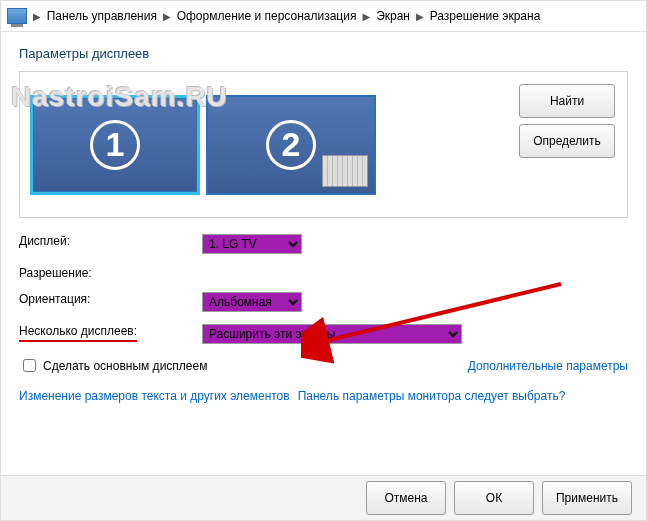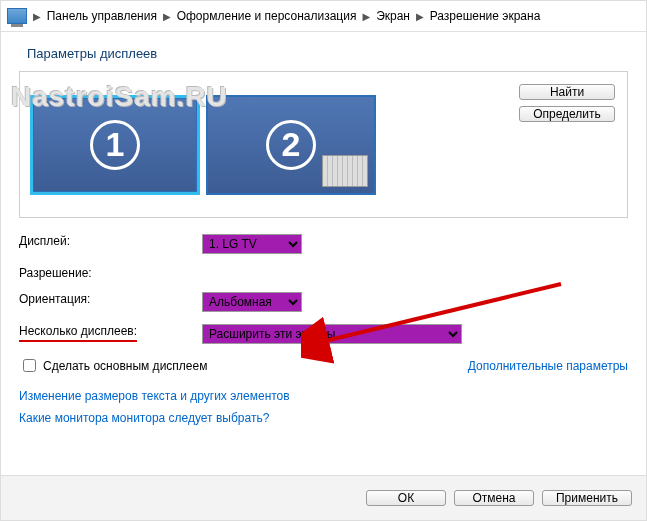--- a/index.html
+++ b/index.html
@@ -5,46 +5,46 @@
   html,body{margin:0;padding:0;font-family:"Segoe UI",Tahoma,sans-serif;font-size:12px;color:#000;background:#fff;}
   .window{width:647px;height:521px;position:relative;box-sizing:border-box;border:1px solid #ddd;background:#fff;overflow:hidden;}
   
   .addr{height:30px;border-bottom:1px solid #e0e0e0;display:flex;align-items:center;padding:0 6px;gap:6px;background:#fff;}
   .monitor-ico{width:18px;height:14px;border:1px solid #2a6fb7;background:linear-gradient(#6fa8dc,#3d85c6);position:relative;}
   .monitor-ico:after{content:"";position:absolute;left:3px;bottom:-4px;width:12px;height:3px;background:#888;}
   .chev{color:#555;font-size:10px;}
   .crumb{color:#000;}
   
   .body{padding:14px 18px 0 18px;}
-  h2.title{font-size:13px;font-weight:normal;margin:0 0 10px 8px;color:#0f3f6e;}
+  h2.title{font-size:13px;font-weight:normal;margin:0 0 10px 0;color:#0f3f6e;}
   
   .wm{position:absolute;left:10px;top:80px;font-size:28px;font-weight:bold;color:rgba(230,230,230,0.95);text-shadow:1px 1px 0 #bbb, -1px -1px 0 #bbb;letter-spacing:1px;pointer-events:none;z-index:5;}
   
   .preview{border:1px solid #cfcfcf;background:#fff;height:125px;position:relative;padding:10px;display:flex;align-items:center;gap:6px;}
   .monbox{height:100px;border:2px solid #2a6fb7;background:linear-gradient(#5077b4,#3c5c94);display:flex;align-items:center;justify-content:center;box-sizing:border-box;position:relative;}
   .mon1{width:170px;border:3px solid #33bdef;box-shadow:0 0 0 1px #2a6fb7 inset;}
   .mon2{width:170px;}
   .monnum{font-size:34px;font-weight:bold;color:#fff;border:3px solid #fff;border-radius:50%;width:44px;height:44px;display:flex;align-items:center;justify-content:center;}
   .kbd{position:absolute;right:6px;bottom:6px;width:44px;height:30px;background:repeating-linear-gradient(90deg,#ddd 0 4px,#bbb 4px 5px),#ccc;border:1px solid #999;}
   .side-btns{position:absolute;right:12px;top:12px;display:flex;flex-direction:column;gap:6px;}
-  button.w7{background:linear-gradient(#fdfdfd,#e8e8e8);border:1px solid #9b9b9b;border-radius:3px;padding:0 0;font-family:inherit;font-size:12px;min-width:96px;cursor:pointer;}
+  button.w7{background:linear-gradient(#fdfdfd,#e8e8e8);border:1px solid #9b9b9b;border-radius:3px;padding:9px 0;font-family:inherit;font-size:12px;min-width:96px;cursor:pointer;}
   
   .rows{margin-top:16px;}
   .row{display:flex;align-items:flex-start;margin-bottom:12px;}
   .row label{width:135px;}
   select.w7s{font-family:inherit;font-size:12px;border:1px solid #9b9b9b;background:#a21caf;padding:1px 2px;margin-left:48px;}
   .underline-red{border-bottom:2px solid #d40000;padding-bottom:2px;}
   
   svg.arrow{position:absolute;left:300px;top:275px;z-index:6;pointer-events:none;}
   
   .chkrow{display:flex;align-items:center;justify-content:space-between;margin-top:10px;}
   .chkrow .l{display:flex;align-items:center;gap:4px;}
   input[type=checkbox]{width:13px;height:13px;}
   a.lnk{color:#0066cc;text-decoration:none;cursor:pointer;}
-  .links{margin-top:14px;display:flex;flex-direction:column;gap:8px;}
+  .links{margin-top:14px;display:flex;flex-direction:row;gap:8px;}
   
   .bbar{position:absolute;left:0;right:0;bottom:0;height:44px;border-top:1px solid #ddd;background:#f3f3f3;display:flex;align-items:center;justify-content:flex-end;gap:8px;padding:0 14px;}
 </style>
 </head>
 <body>
 
 <div class="window">
 
   <div class="addr">
     <span class="monitor-ico"></span>
@@ -104,32 +104,32 @@
     <div class="chkrow">
       <div class="l">
         <input type="checkbox" style="">
         <span>Сделать основным дисплеем</span>
       </div>
       <a class="lnk">Дополнительные параметры</a>
     </div>
 
     <div class="links">
       <a class="lnk">Изменение размеров текста и других элементов</a>
-      <a class="lnk">Какие монитора монитора следует выбрать?</a>
+      <a class="lnk">Панель параметры монитора следует выбрать?</a>
     </div>
   </div>
 
   <svg class="arrow" width="280" height="90">
     <defs>
       <marker id="ah" markerWidth="14" markerHeight="12" refX="2" refY="6" orient="auto">
         <polygon points="0,0 14,6 0,12" fill="#d40000"></polygon>
       </marker>
     </defs>
     <line x1="260" y1="8" x2="20" y2="66" stroke="#d40000" stroke-width="4" marker-end="url(#ah)"></line>
   </svg>
 
   <div class="bbar">
+    <button class="w7" style="min-width:80px">Отмена</button>
     <button class="w7" style="min-width:80px">ОК</button>
-    <button class="w7" style="min-width:80px">Отмена</button>
     <button class="w7" style="min-width:90px">Применить</button>
   </div>
 
 </div>
 
 </body></html>

